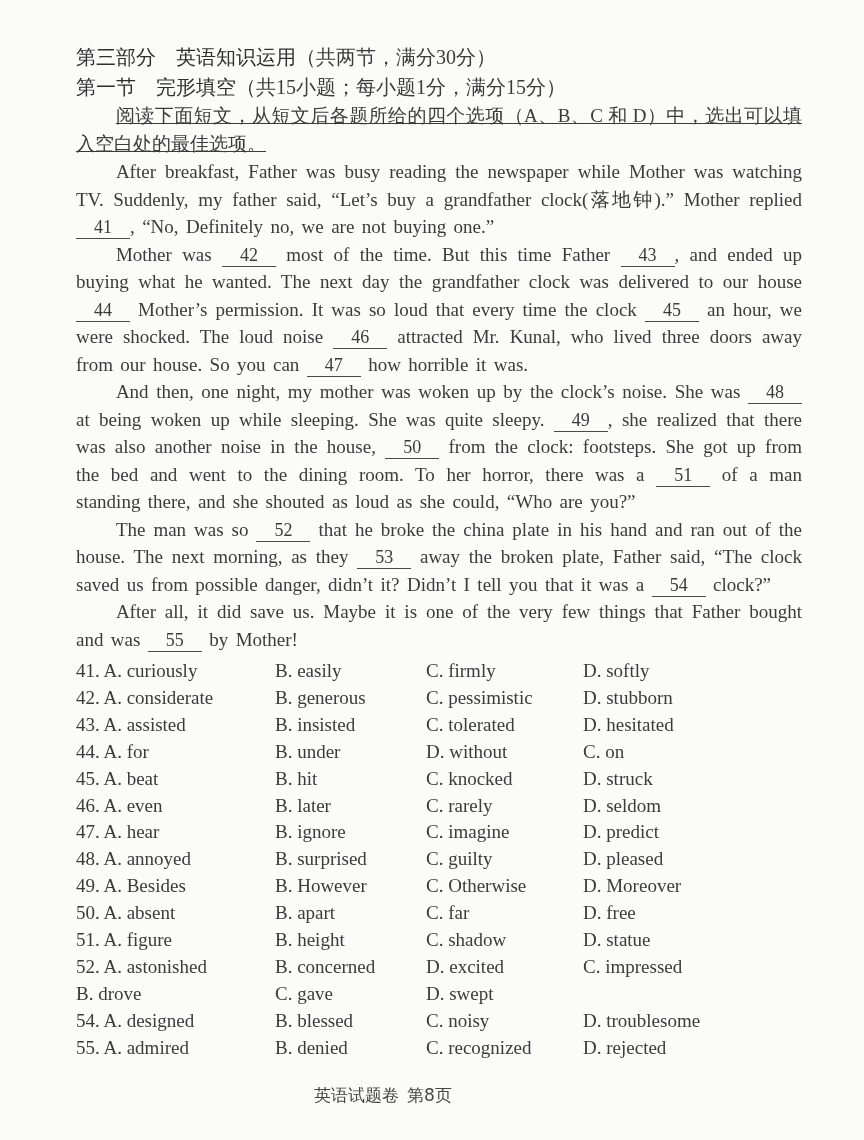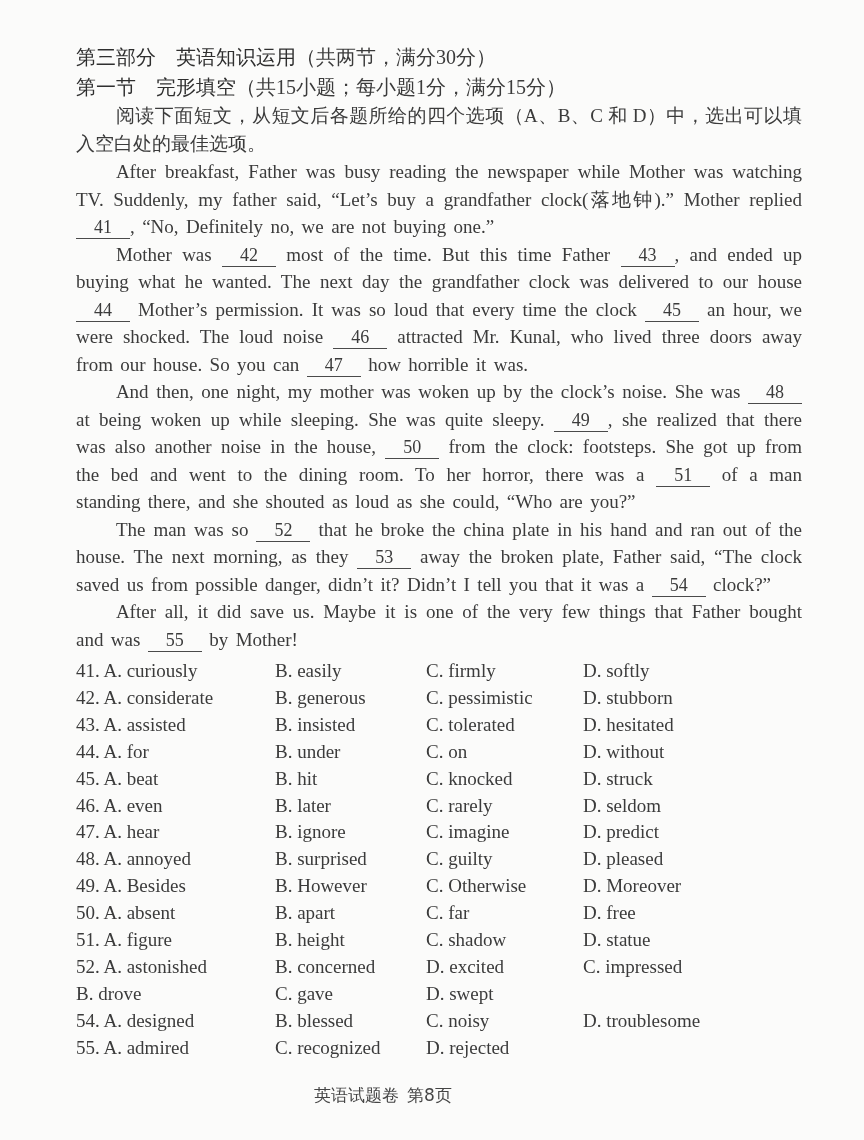--- a/index.html
+++ b/index.html
@@ -28,20 +28,21 @@
   .hdr-bold { font-weight: normal; }
   .hdr-gap { display: inline-block; width: 1em; }
   .hdr-note { font-weight: normal; font-family: "Liberation Serif", "DejaVu Serif", serif; color: #3b3b3b; }
   .instructions {
     margin: 0;
     font-size: 19px;
     line-height: 28px;
     text-align: justify;
     text-indent: 2.1em;
     color: #3b3b3b;
+    text-decoration: underline;
   }
   .para {
     margin: 0;
     font-size: 19px;
     line-height: 27.5px;
     text-align: justify;
     text-indent: 2.1em;
     word-spacing: 0.14em;
     color: #3b3b3b;
   }
@@ -113,22 +114,22 @@
       </div>
       <div class="opt-row">
         <span class="opt-cell">43. A. assisted</span>
         <span class="opt-cell">B. insisted</span>
         <span class="opt-cell">C. tolerated</span>
         <span class="opt-cell">D. hesitated</span>
       </div>
       <div class="opt-row">
         <span class="opt-cell">44. A. for</span>
         <span class="opt-cell">B. under</span>
+        <span class="opt-cell">D. without</span>
         <span class="opt-cell">C. on</span>
-        <span class="opt-cell">D. without</span>
       </div>
       <div class="opt-row">
         <span class="opt-cell">45. A. beat</span>
         <span class="opt-cell">B. hit</span>
         <span class="opt-cell">C. knocked</span>
         <span class="opt-cell">D. struck</span>
       </div>
       <div class="opt-row">
         <span class="opt-cell">46. A. even</span>
         <span class="opt-cell">B. later</span>
@@ -177,20 +178,21 @@
         <span class="opt-cell">D. swept</span>
       </div>
       <div class="opt-row">
         <span class="opt-cell">54. A. designed</span>
         <span class="opt-cell">B. blessed</span>
         <span class="opt-cell">C. noisy</span>
         <span class="opt-cell">D. troublesome</span>
       </div>
       <div class="opt-row">
         <span class="opt-cell">55. A. admired</span>
+        <span class="opt-cell">B. denied</span>
         <span class="opt-cell">C. recognized</span>
         <span class="opt-cell">D. rejected</span>
       </div>
     </div>
 
   <div class="page-footer">
     <span>英语试题卷</span><span>第8页</span>
   </div>
 
 </div>

